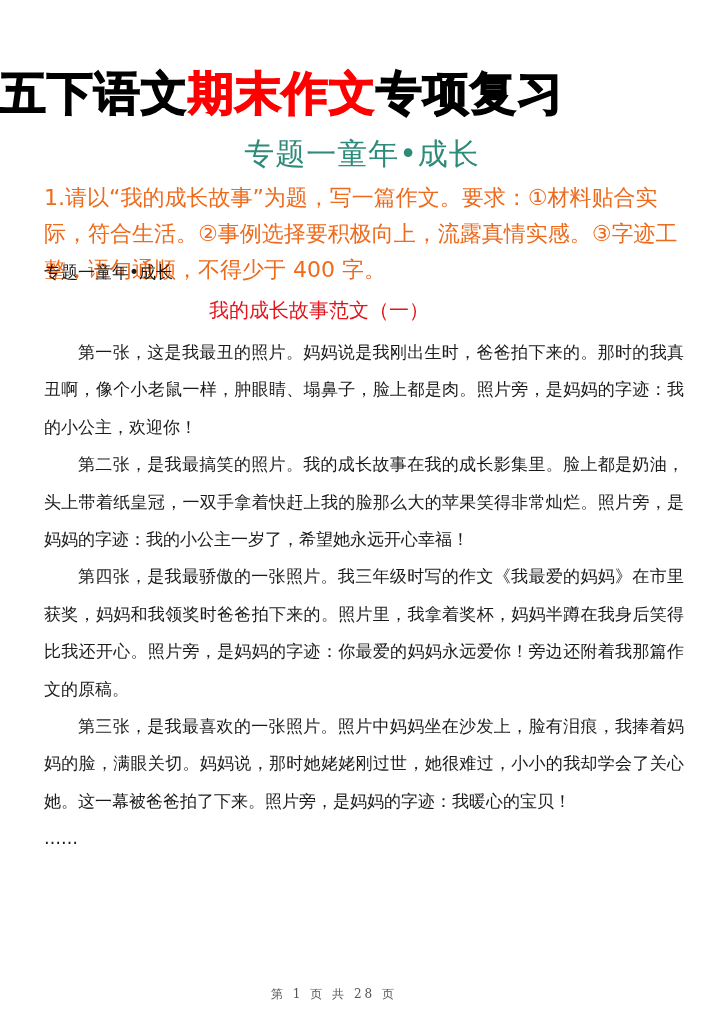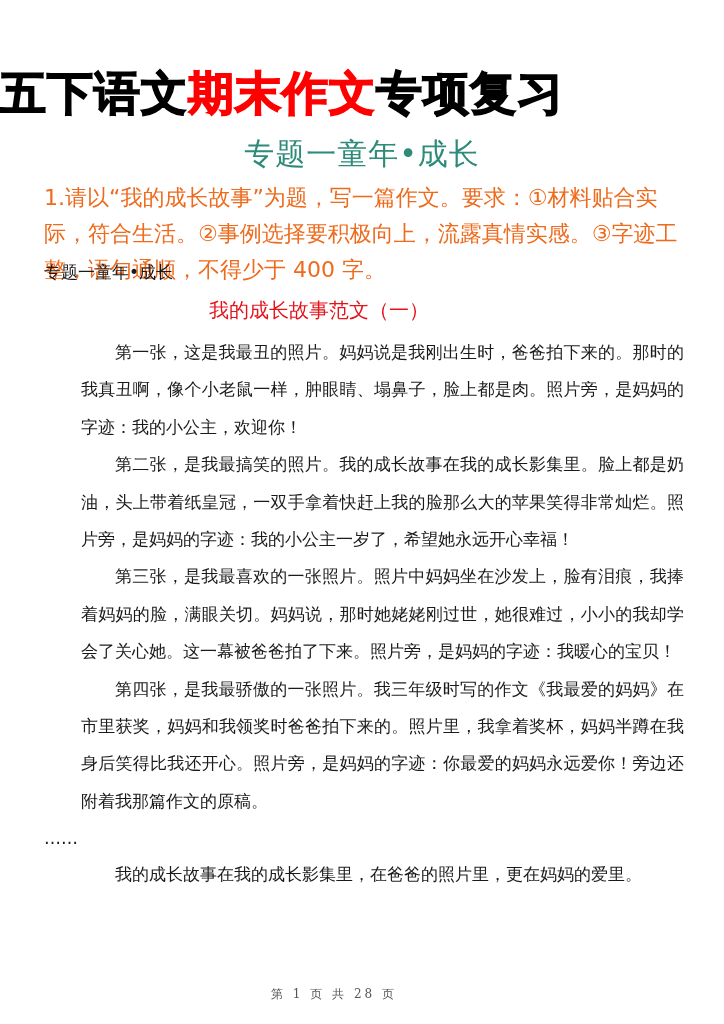--- a/index.html
+++ b/index.html
@@ -79,21 +79,21 @@
       left: 44px;
       width: 640px;
       font-size: 17px;
       line-height: 37.4px;
       color: #1a1a1a;
     }
     .essay p {
       margin: 0;
       text-align: justify;
     }
-    .essay p.indent { text-indent: 2em; margin-left: 37px; }
+    .essay p.indent { text-indent: 2em; }
     .essay p.ellipsis {
       margin-top: 0;
       line-height: 36px;
     }
     .footer {
       position: absolute;
       top: 986px;
       left: 0;
       width: 668px;
       text-align: center;
@@ -116,21 +116,20 @@
 
   <div class="prompt">1.请以“我的成长故事”为题，写一篇作文。要求：①材料贴合实际，符合生活。②事例选择要积极向上，流露真情实感。③字迹工整，语句通顺，不得少于 400 字。</div>
 
   <div class="topic-label">专题一童年•成长</div>
 
   <div class="essay-title">我的成长故事范文（一）</div>
 
   <div class="essay">
     <p class="indent">第一张，这是我最丑的照片。妈妈说是我刚出生时，爸爸拍下来的。那时的我真丑啊，像个小老鼠一样，肿眼睛、塌鼻子，脸上都是肉。照片旁，是妈妈的字迹：我的小公主，欢迎你！</p>
     <p class="indent">第二张，是我最搞笑的照片。我的成长故事在我的成长影集里。脸上都是奶油，头上带着纸皇冠，一双手拿着快赶上我的脸那么大的苹果笑得非常灿烂。照片旁，是妈妈的字迹：我的小公主一岁了，希望她永远开心幸福！</p>
+    <p class="indent">第四张，是我最骄傲的一张照片。我三年级时写的作文《我最爱的妈妈》在市里获奖，妈妈和我领奖时爸爸拍下来的。照片里，我拿着奖杯，妈妈半蹲在我身后笑得比我还开心。照片旁，是妈妈的字迹：你最爱的妈妈永远爱你！旁边还附着我那篇作文的原稿。</p>
     <p class="indent">第三张，是我最喜欢的一张照片。照片中妈妈坐在沙发上，脸有泪痕，我捧着妈妈的脸，满眼关切。妈妈说，那时她姥姥刚过世，她很难过，小小的我却学会了关心她。这一幕被爸爸拍了下来。照片旁，是妈妈的字迹：我暖心的宝贝！</p>
-    <p class="indent">第四张，是我最骄傲的一张照片。我三年级时写的作文《我最爱的妈妈》在市里获奖，妈妈和我领奖时爸爸拍下来的。照片里，我拿着奖杯，妈妈半蹲在我身后笑得比我还开心。照片旁，是妈妈的字迹：你最爱的妈妈永远爱你！旁边还附着我那篇作文的原稿。</p>
     <p class="ellipsis">……</p>
-    <p class="indent">我的成长故事在我的成长影集里，在爸爸的照片里，更在妈妈的爱里。</p>
   </div>
 
   <div class="footer">第 1 页 共 28 页</div>
 
 </div>
 
 </body></html>

